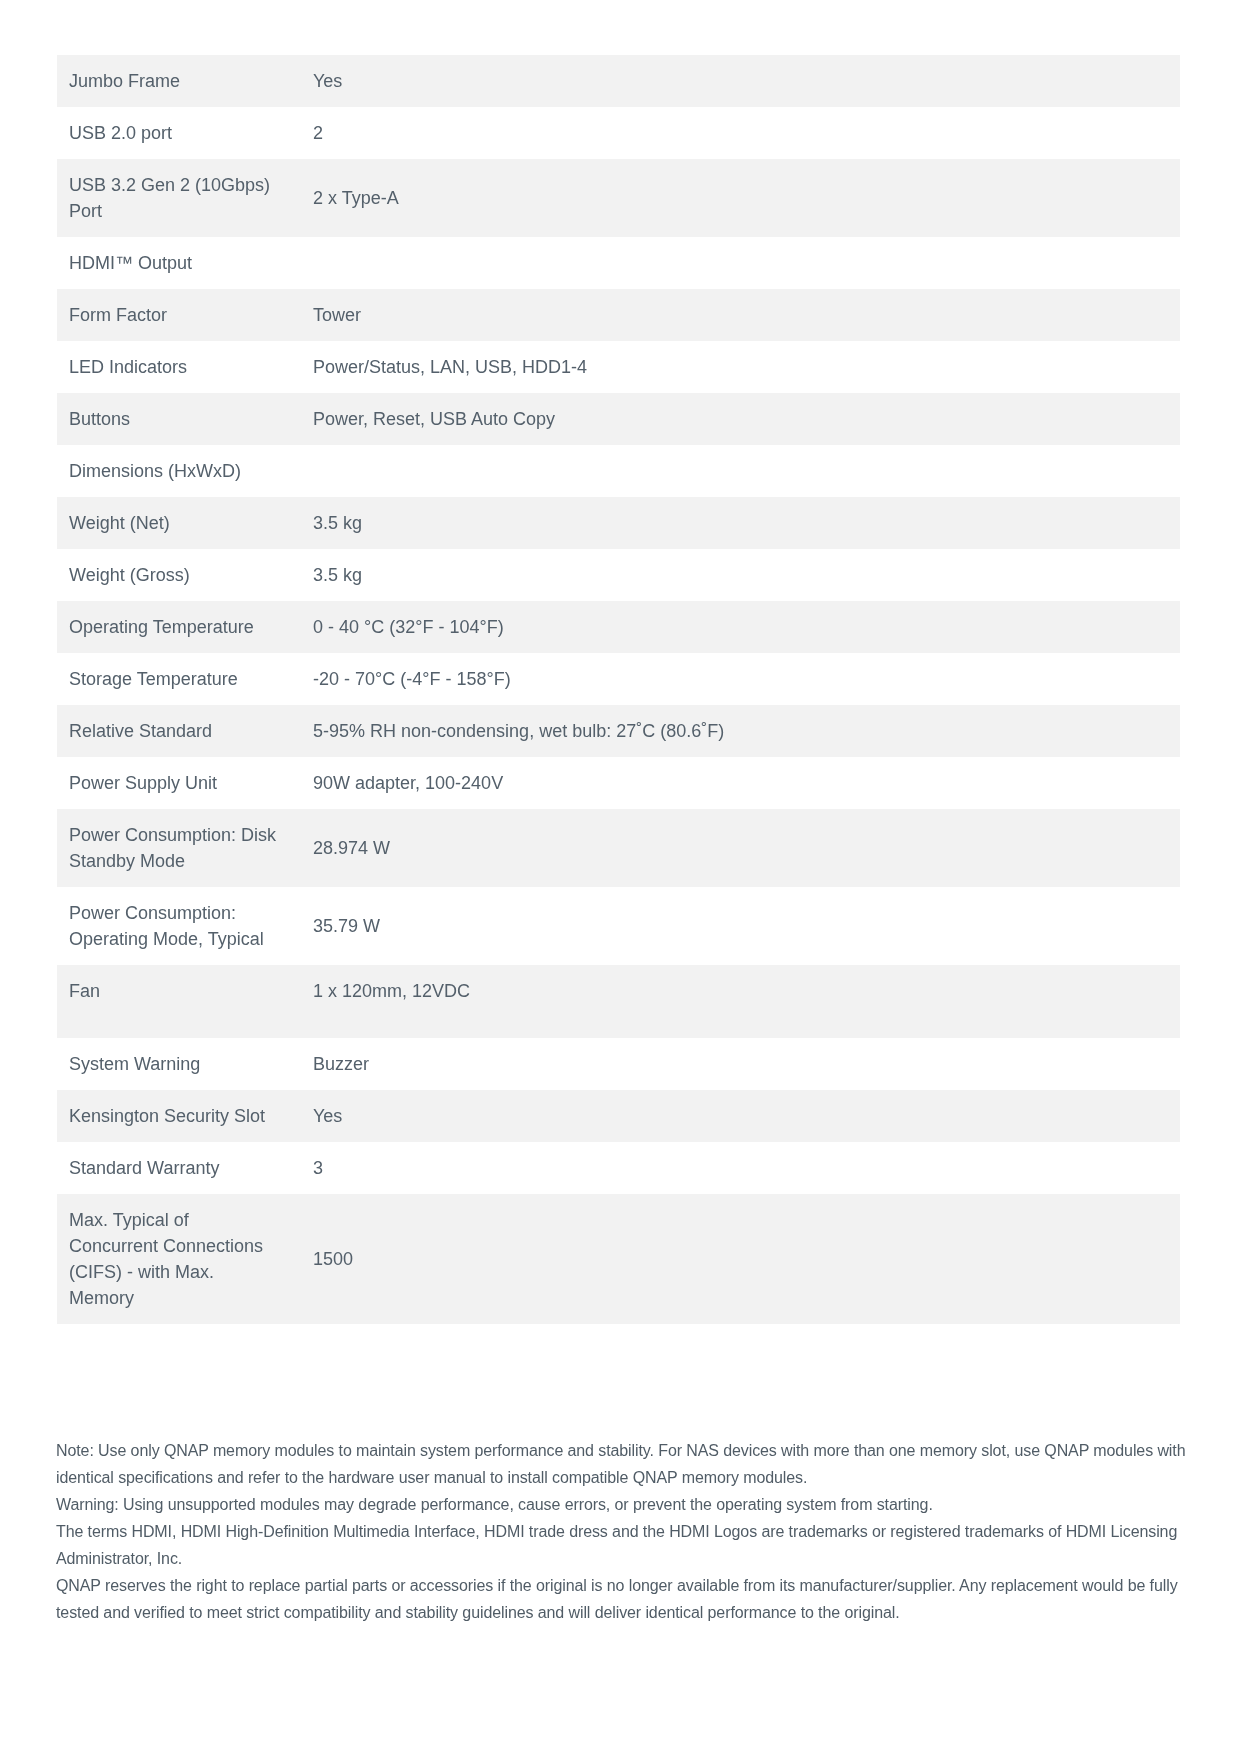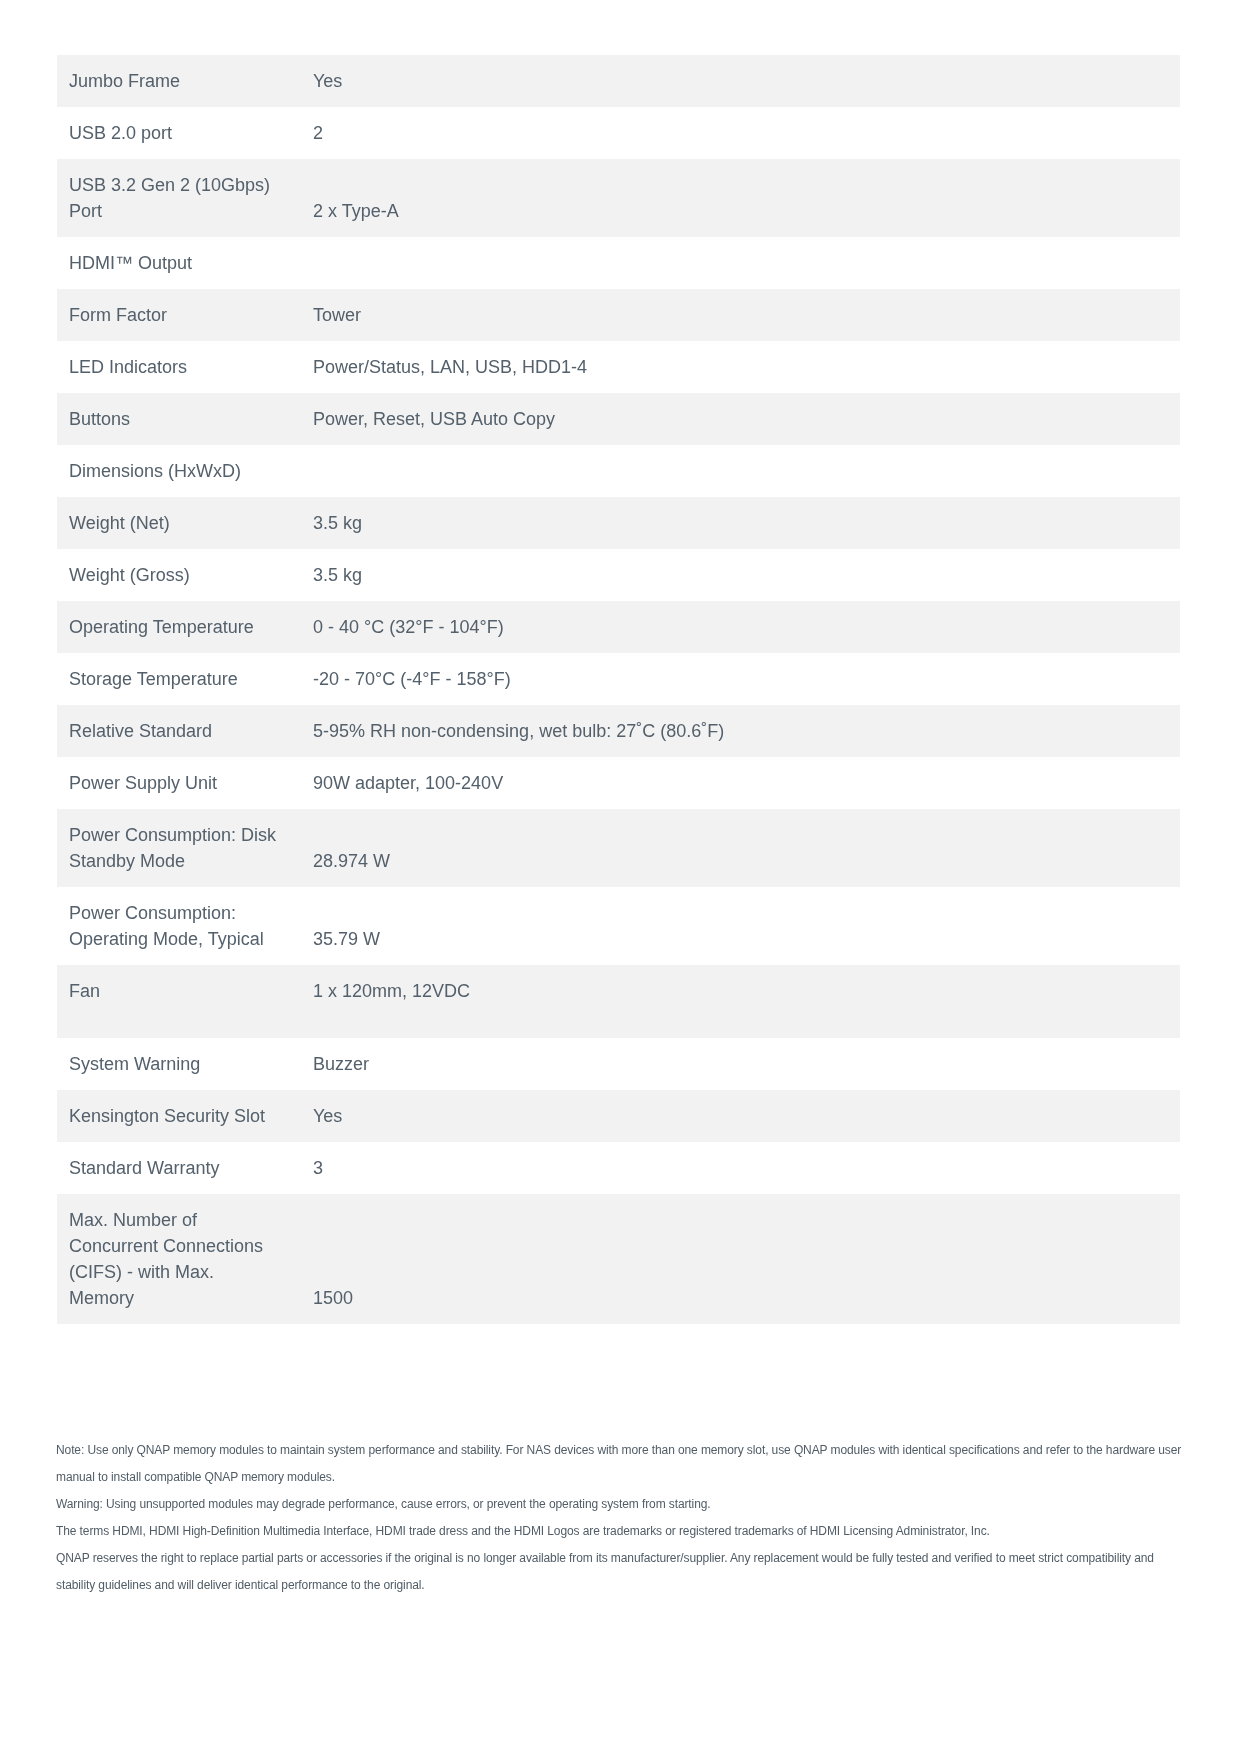--- a/index.html
+++ b/index.html
@@ -15,21 +15,21 @@
     color: #54606b;
   }
   .spec-table {
     position: absolute;
     left: 57px;
     top: 55px;
     width: 1123px;
   }
   .spec-row {
     display: flex;
-    align-items: flex-end;
+    align-items: center;
     padding: 13px 0;
     font-size: 18px;
     line-height: 26px;
   }
   .spec-row.gray { background: #f2f2f2; }
   .spec-row.tall { padding-bottom: 34px; }
   .spec-label {
     box-sizing: border-box;
     flex: 0 0 256px;
     padding-left: 12px;
@@ -45,21 +45,21 @@
   .spec-value-note {
     color: #8f9399;
     margin-top: 22px;
     max-width: 720px;
   }
   .footnotes {
     position: absolute;
     left: 56px;
     top: 1437px;
     width: 1130px;
-    font-size: 12px;
+    font-size: 16px;
     line-height: 27px;
     letter-spacing: -0.1px;
     color: #505c66;
   }
   .footnotes p { margin: 0; }
 </style>
 </head>
 <body>
 
 <div class="spec-table">
@@ -171,21 +171,21 @@
         <div>Yes</div>
       </div>
     </div>
     <div class="spec-row">
       <div class="spec-label">Standard Warranty</div>
       <div class="spec-value">
         <div>3</div>
       </div>
     </div>
     <div class="spec-row gray">
-      <div class="spec-label">Max. Number of Concurrent Connections (CIFS) - with Max. Memory</div>
+      <div class="spec-label">Max. Typical of Concurrent Connections (CIFS) - with Max. Memory</div>
       <div class="spec-value">
         <div>1500</div>
       </div>
     </div>
   </div>
 
 <div class="footnotes">
   <p>Note: Use only QNAP memory modules to maintain system performance and stability. For NAS devices with more than one memory slot, use QNAP modules with identical specifications and refer to the hardware user manual to install compatible QNAP memory modules.</p>
   <p>Warning: Using unsupported modules may degrade performance, cause errors, or prevent the operating system from starting.</p>
   <p>The terms HDMI, HDMI High-Definition Multimedia Interface, HDMI trade dress and the HDMI Logos are trademarks or registered trademarks of HDMI Licensing Administrator, Inc.</p>

